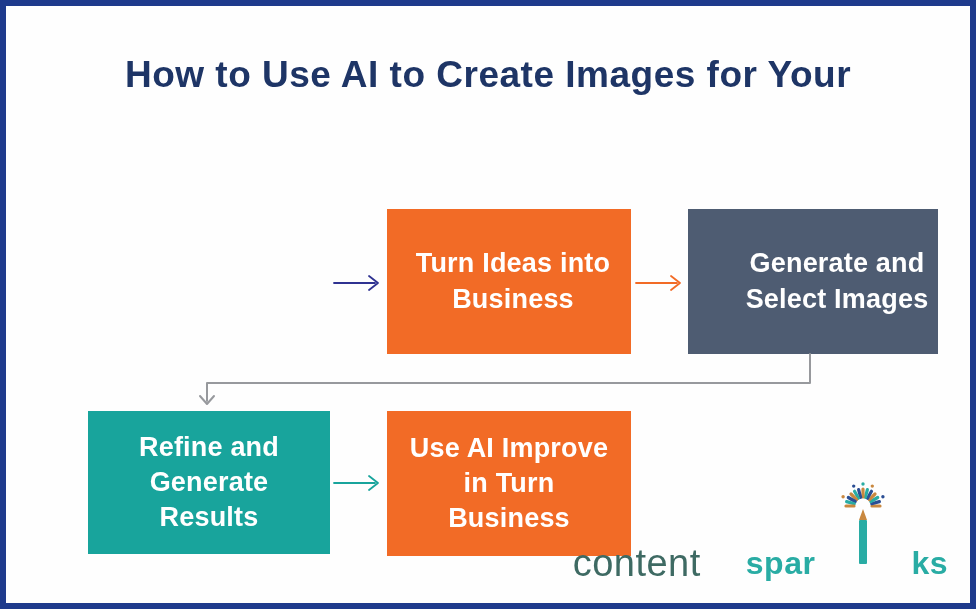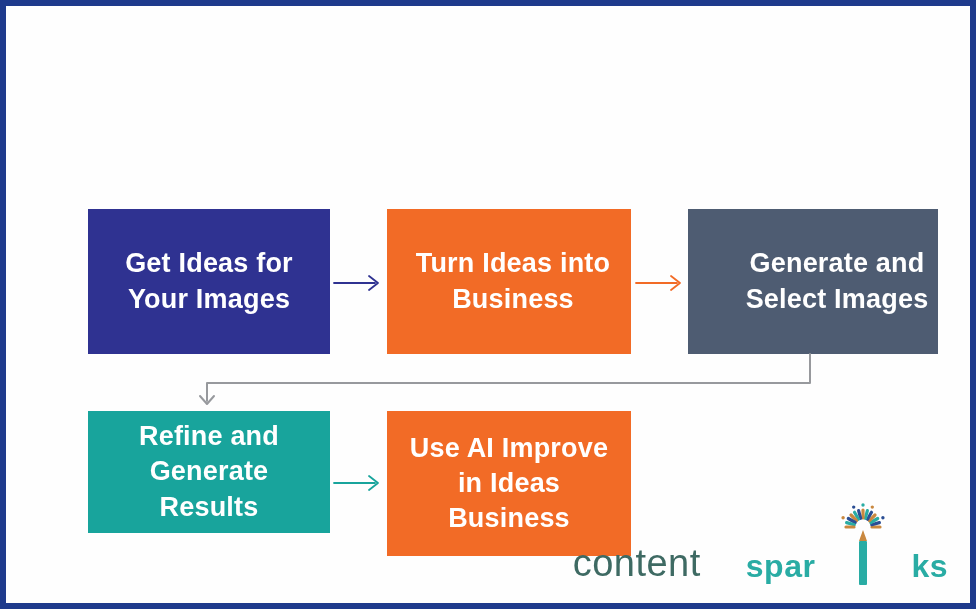--- a/index.html
+++ b/index.html
@@ -43,38 +43,38 @@
     color: #ffffff;
     font-weight: bold;
     font-size: 27px;
     line-height: 1.3;
     text-align: center;
     letter-spacing: 0.2px;
   }
   .box-1 { left: 88px;  top: 209px; width: 242px; height: 145px; }
   .box-2 { left: 387px; top: 209px; width: 244px; height: 145px; padding-left: 8px; }
   .box-3 { left: 688px; top: 209px; width: 250px; height: 145px; }
-  .box-4 { left: 88px;  top: 411px; width: 242px; height: 122px; justify-content: center; }
+  .box-4 { left: 88px;  top: 411px; width: 242px; height: 143px; justify-content: center; }
   .box-5 { left: 387px; top: 411px; width: 244px; height: 145px; }
 
   .connector-layer {
     position: absolute;
     inset: 0;
     width: 976px;
     height: 609px;
     pointer-events: none;
     z-index: 10;
   }
 
   .logo {
     position: absolute;
     right: 28px;
     bottom: 24px;
     display: flex;
-    align-items: flex-end;
+    align-items: center;
     white-space: nowrap;
     z-index: 20;
     gap: 45px;
   }
   .logo-content {
     font-size: 38px;
     font-weight: 300;
     color: #3e6a63;
     letter-spacing: 0.5px;
   }
@@ -97,46 +97,43 @@
     transform: translateX(-50%);
     overflow: visible;
   }
 </style>
 </head>
 <body>
 
 <div class="frame">
 
   <h1 class="title">
+    <div>How to Use AI to Create Images for Your</div>
   </h1>
 
-  <div class="flow-box box-1" style="background: rgb(47, 50, 145);">
-    <div>Get Ideas for</div>
-    <div>Your Images</div>
-  </div>
 
   <div class="flow-box box-2" style="background: rgb(242, 107, 38);">
     <div>Turn Ideas into</div>
     <div>Business</div>
   </div>
 
   <div class="flow-box box-3" style="background: rgb(78, 92, 114); padding-left: 48px;">
     <div>Generate and</div>
     <div>Select Images</div>
   </div>
 
   <div class="flow-box box-4" style="background: rgb(24, 164, 156);">
     <div>Refine and</div>
     <div>Generate</div>
     <div>Results</div>
   </div>
 
   <div class="flow-box box-5" style="background: rgb(242, 107, 38);">
     <div>Use AI Improve</div>
-    <div>in Ideas</div>
+    <div>in Turn</div>
     <div>Business</div>
   </div>
 
   <svg class="connector-layer" viewBox="0 0 976 609" fill="none" stroke-linecap="round" stroke-linejoin="round">
 
     <g>
       <line x1="334" y1="283" x2="375" y2="283" stroke-width="1.8" stroke="#2f3291"></line>
       <polyline points="369,276 378,283 369,290" stroke-width="1.8" stroke="#2f3291"></polyline>
     </g>
 

